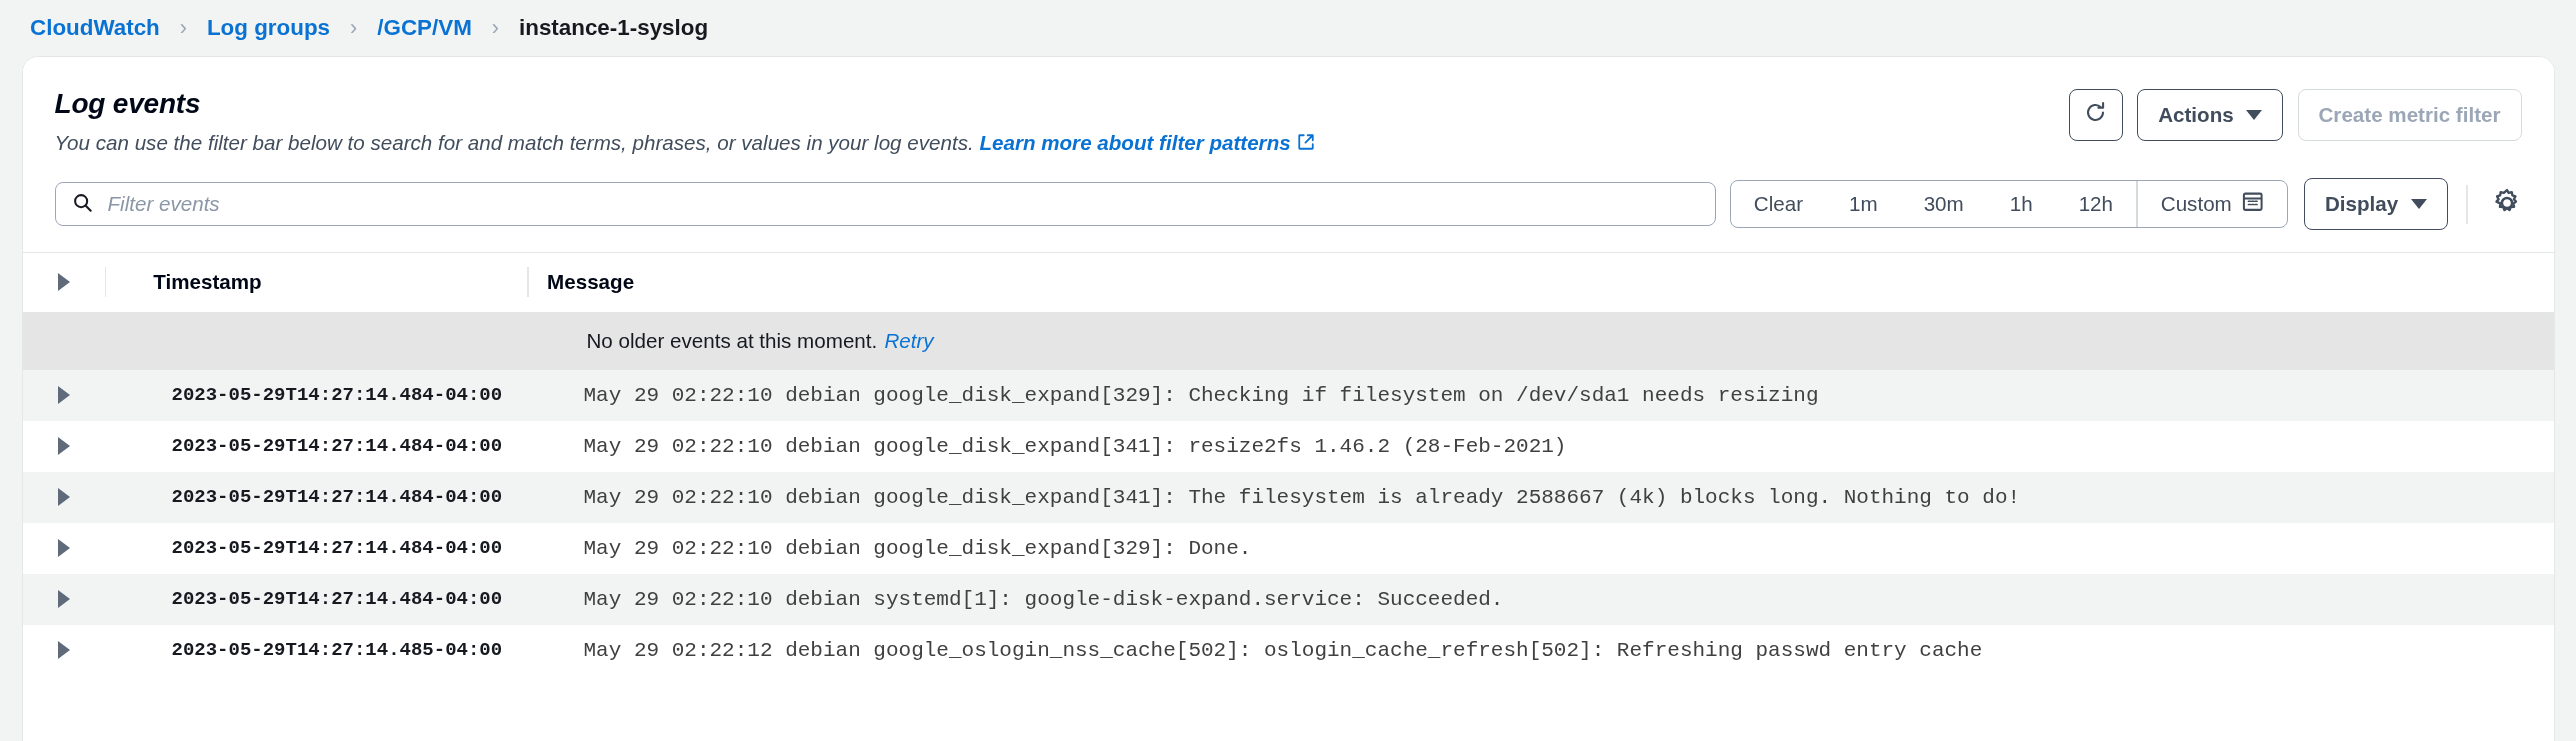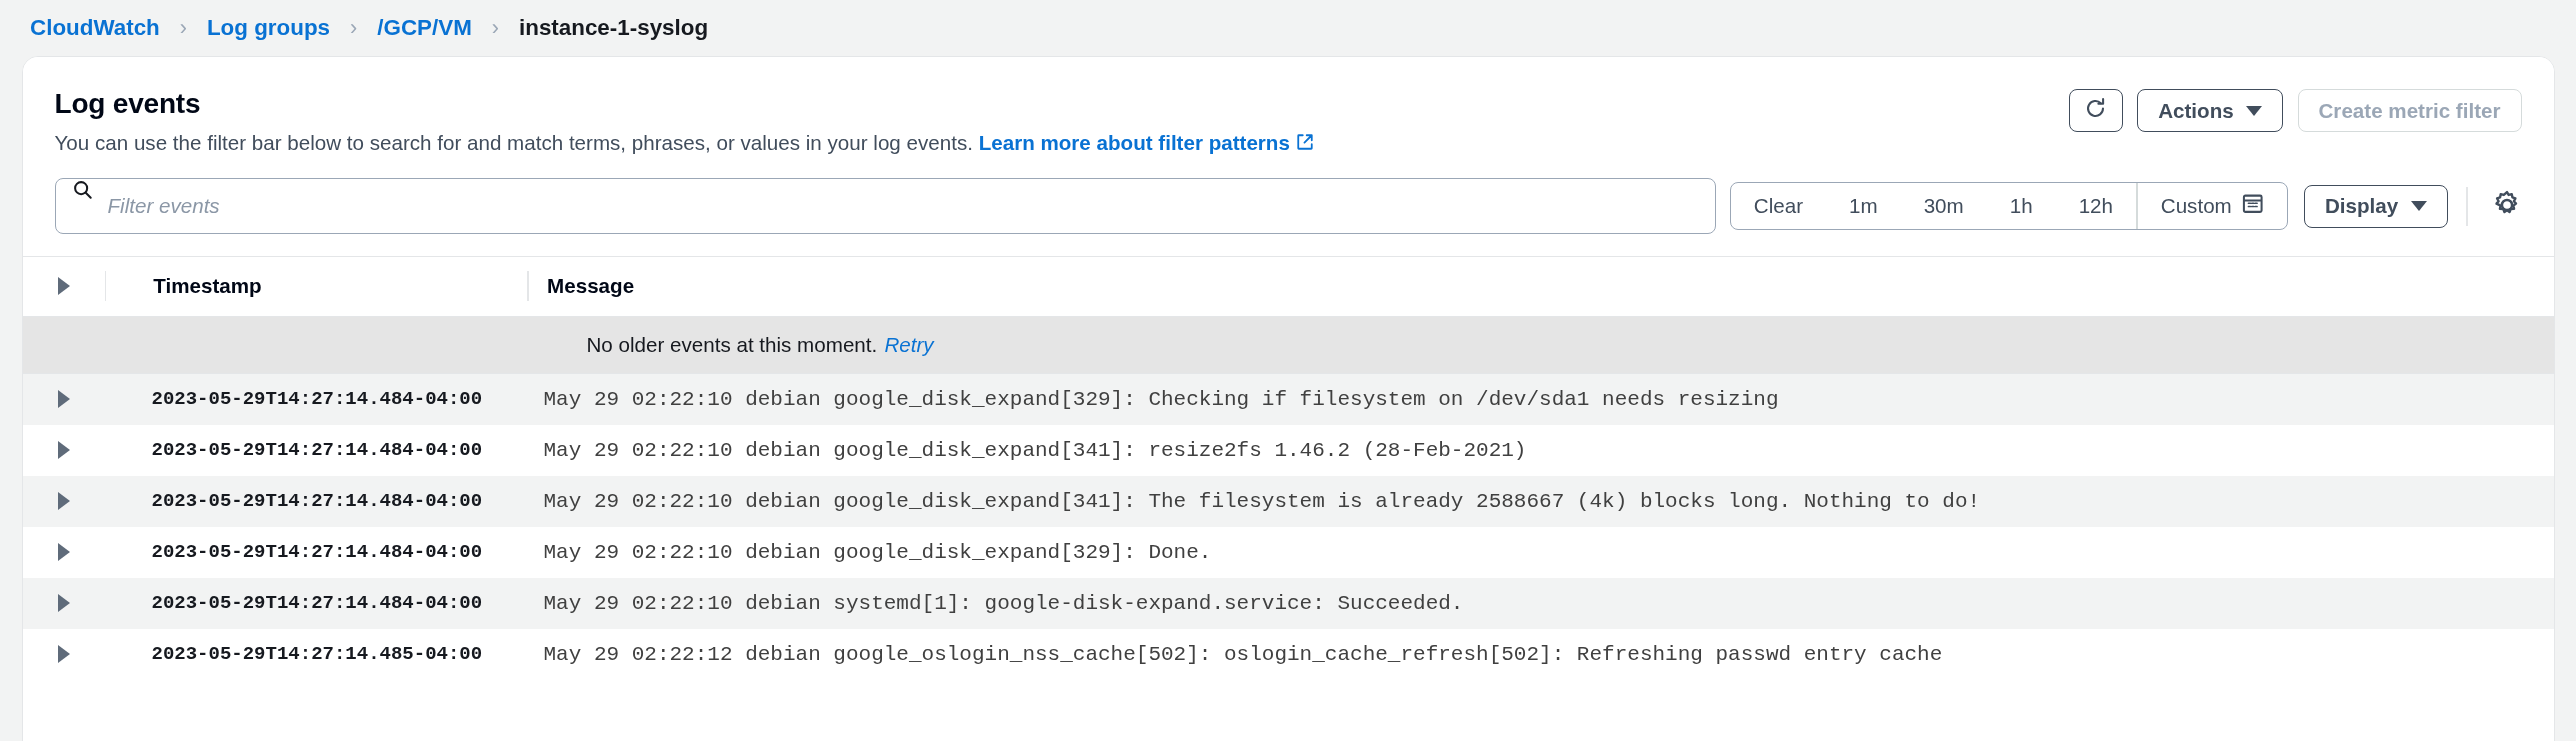--- a/index.html
+++ b/index.html
@@ -55,21 +55,21 @@
     position: relative;
   }
 
   .panel-header {
     display: flex;
     align-items: flex-start;
     justify-content: space-between;
     padding: 27px 32px 0 32px;
     background: #ffffff;
   }
-  .header-left { padding-top: 3.6px; }
+  .header-left { padding-top: 3.6px; font-style: italic; }
   .panel-title {
     font-size: 28px;
     font-weight: 700;
     letter-spacing: -0.2px;
     margin: 0 0 9px 0;
     color: #000716;
   }
   .panel-desc {
     font-size: 20.6px;
     color: #414d5c;
@@ -88,21 +88,21 @@
   }
 
   .header-actions {
     display: flex;
     align-items: center;
     gap: 14.3px;
     padding-top: 5.4px;
   }
   .btn {
     box-sizing: border-box;
-    height: 43px;
+    height: 52px;
     border: 1.8px solid #414d5c;
     border-radius: 8px;
     background: #ffffff;
     color: #414d5c;
     font-size: 20.6px;
     font-weight: 700;
     font-family: "Liberation Sans", sans-serif;
     padding: 0 20px;
     display: inline-flex;
     align-items: center;
@@ -128,21 +128,22 @@
   
   .filter-bar {
     display: flex;
     align-items: center;
     padding: 20px 25px 21.5px 32px;
     gap: 0;
   }
   .search-wrap {
     flex: 1 1 auto;
     display: flex;
-    height: 56px;
+    align-items: center;
+    height: 44px;
     border: 1.8px solid #9ba7b6;
     border-radius: 8px;
     background: #fff;
     padding: 0 16px;
     box-sizing: border-box;
     min-width: 0;
   }
   .search-input {
     border: none;
     outline: none;
@@ -257,20 +258,21 @@
     font-style: italic;
     cursor: pointer;
     margin-left: 7.2px;
   }
 
   .log-row {
     display: flex;
     align-items: center;
     height: 51px;
     font-size: 20px;
+    gap: 20px;
   }
   .log-row.alt { background: #f2f3f3; }
   .log-row.plain { background: #ffffff; }
   .tri {
     width: 0; height: 0;
     border-top: 9px solid transparent;
     border-bottom: 9px solid transparent;
     border-left: 12.5px solid #5f6b7a;
     cursor: pointer;
   }

